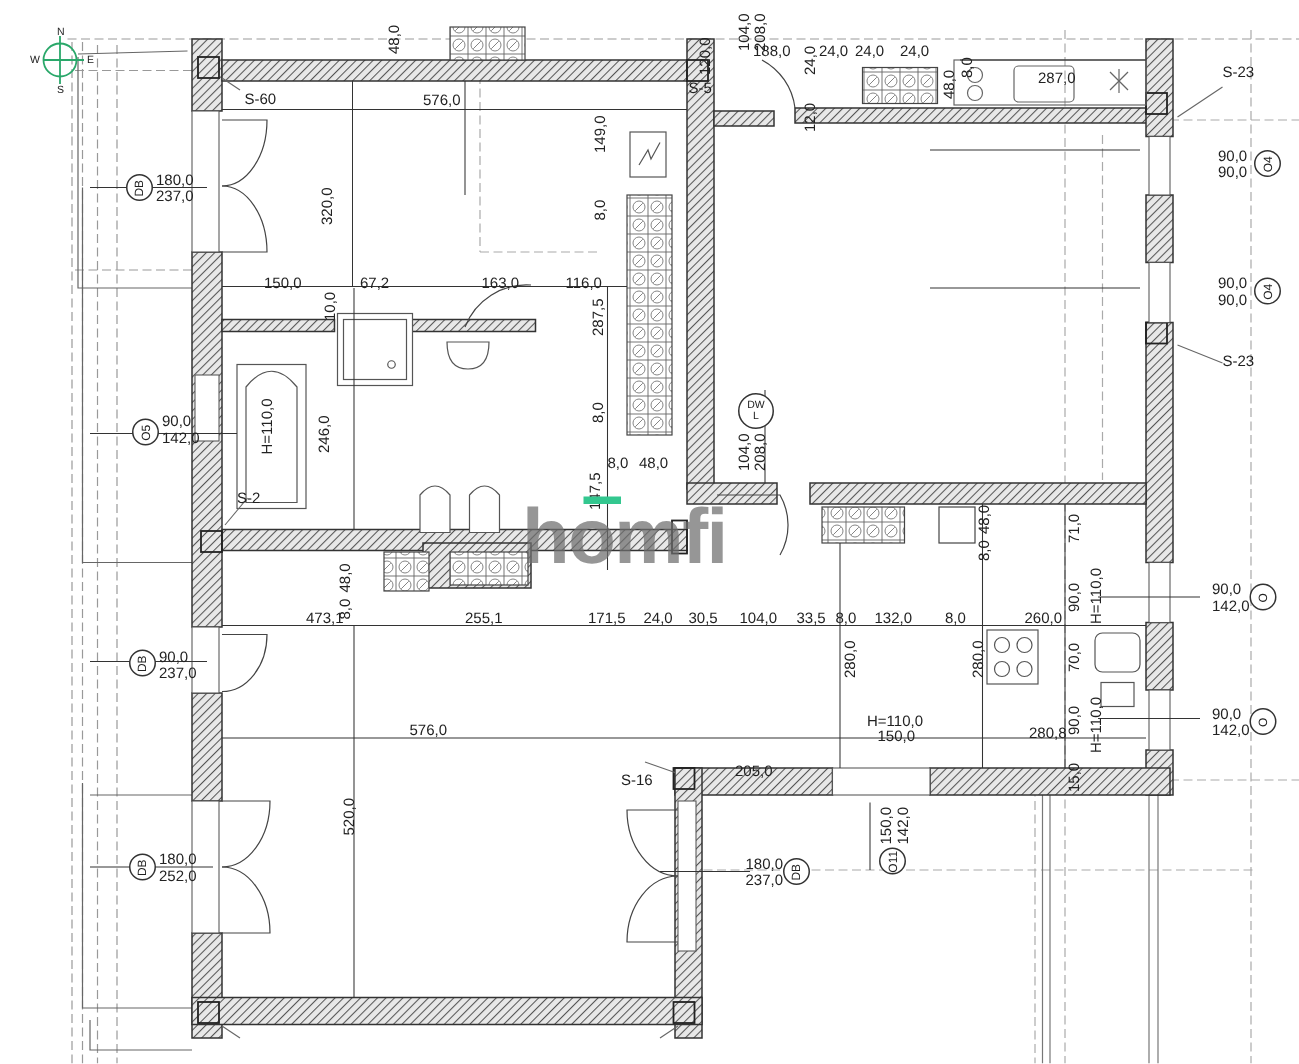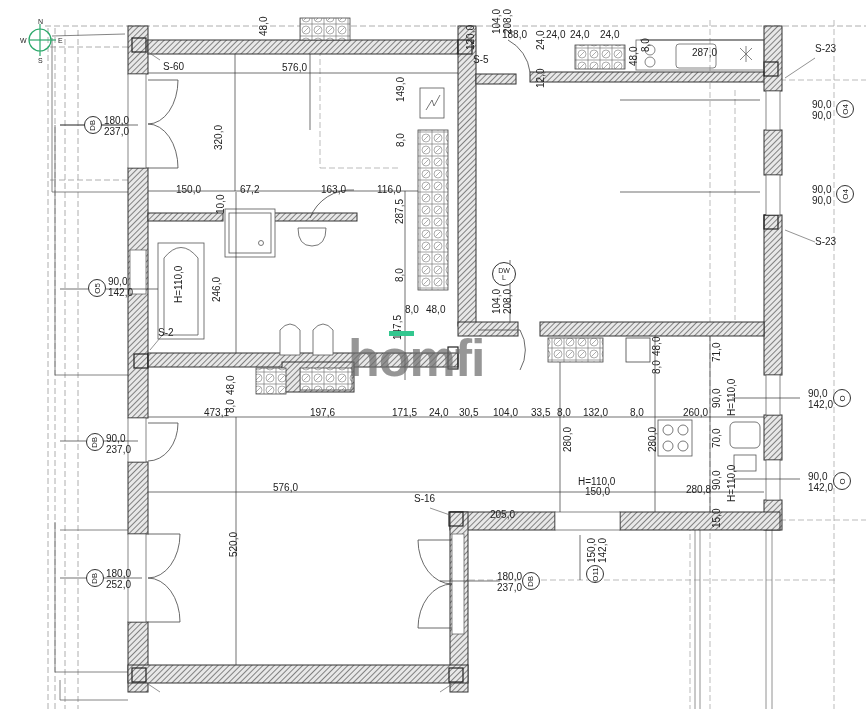--- a/index.html
+++ b/index.html
@@ -224,25 +224,25 @@
     <line x1="40" y1="24" x2="40" y2="56"></line>
   </g>
 </svg>
 
 <span class="lbl" style="left:38px;top:18px;font-size:7px;">N</span>
 <span class="lbl" style="left:38px;top:57px;font-size:7px;">S</span>
 <span class="lbl" style="left:20px;top:37px;font-size:7px;">W</span>
 <span class="lbl" style="left:58px;top:37px;font-size:7px;">E</span>
 
 <span class="lbl" style="left:163px;top:62px;">S-60</span>
-<span class="lbl" style="left:473px;top:55px;">S-5</span>
+<span class="lbl" style="left:459px;top:55px;">S-5</span>
 <span class="lbl" style="left:815px;top:44px;">S-23</span>
 <span class="lbl" style="left:815px;top:237px;">S-23</span>
 <span class="lbl" style="left:158px;top:328px;">S-2</span>
-<span class="lbl" style="left:414px;top:494px;">S-16</span>
+<span class="lbl" style="left:414px;top:516px;">S-16</span>
 
 <div class="tag v" style="left:84px;top:116px;">
     <span>DB</span>
   </div>
 <span class="lbl" style="left:104px;top:116px;">180,0</span>
 <span class="lbl" style="left:104px;top:127px;">237,0</span>
 
 <div class="tag v" style="left:88px;top:279px;">
     <span>O5</span>
   </div>
@@ -336,21 +336,21 @@
 
 <span class="lbl v" style="left:395px;top:282px;">8,0</span>
 <span class="lbl" style="left:405px;top:305px;">8,0</span>
 <span class="lbl" style="left:426px;top:305px;">48,0</span>
 <span class="lbl v" style="left:393px;top:340px;">147,5</span>
 
 <span class="lbl v" style="left:226px;top:413px;">8,0</span>
 <span class="lbl v" style="left:226px;top:395px;">48,0</span>
 
 <span class="lbl" style="left:204px;top:408px;">473,1</span>
-<span class="lbl" style="left:310px;top:408px;">197,6</span>
+<span class="lbl" style="left:310px;top:408px;">255,1</span>
 <span class="lbl" style="left:392px;top:408px;">171,5</span>
 <span class="lbl" style="left:429px;top:408px;">24,0</span>
 <span class="lbl" style="left:459px;top:408px;">30,5</span>
 <span class="lbl" style="left:493px;top:408px;">104,0</span>
 <span class="lbl" style="left:531px;top:408px;">33,5</span>
 <span class="lbl" style="left:557px;top:408px;">8,0</span>
 <span class="lbl" style="left:583px;top:408px;">132,0</span>
 <span class="lbl" style="left:630px;top:408px;">8,0</span>
 <span class="lbl" style="left:683px;top:408px;">260,0</span>
 

